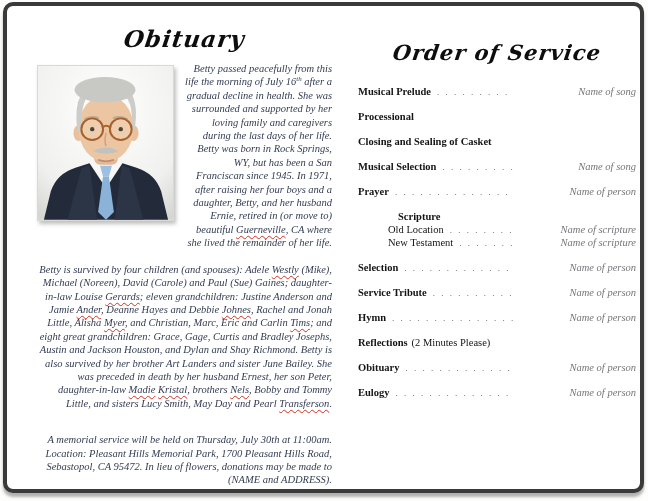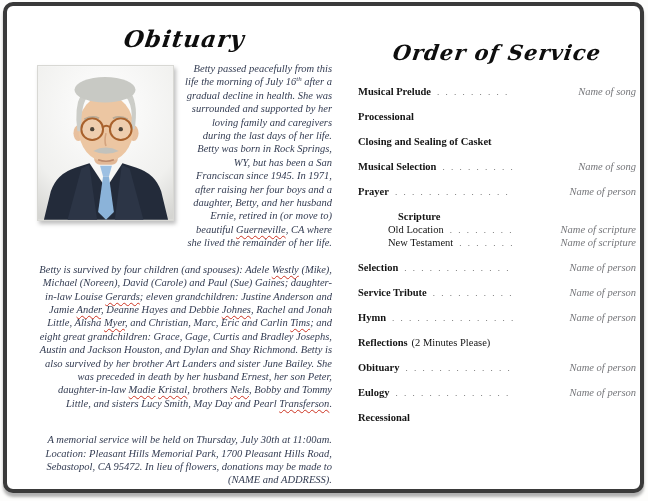--- a/index.html
+++ b/index.html
@@ -217,18 +217,14 @@
 
     <span class="os-leader">. . . . . . . . . . . . . . . . . . . . . . . . . . . . . . . . . . . . . . . . . . . . . . . . . . . . . . . . . . . . </span>
     <span class="os-value">Name of person</span>
   </div>
       <div class="os-row">
     <span class="os-label">Eulogy</span>
 
     <span class="os-leader">. . . . . . . . . . . . . . . . . . . . . . . . . . . . . . . . . . . . . . . . . . . . . . . . . . . . . . . . . . . . </span>
     <span class="os-value">Name of person</span>
   </div>
-      <div class="os-row">
-    <span class="os-label">Recessional</span>
-
-  </div>
     </div>
 </div>
 
 </body></html>

